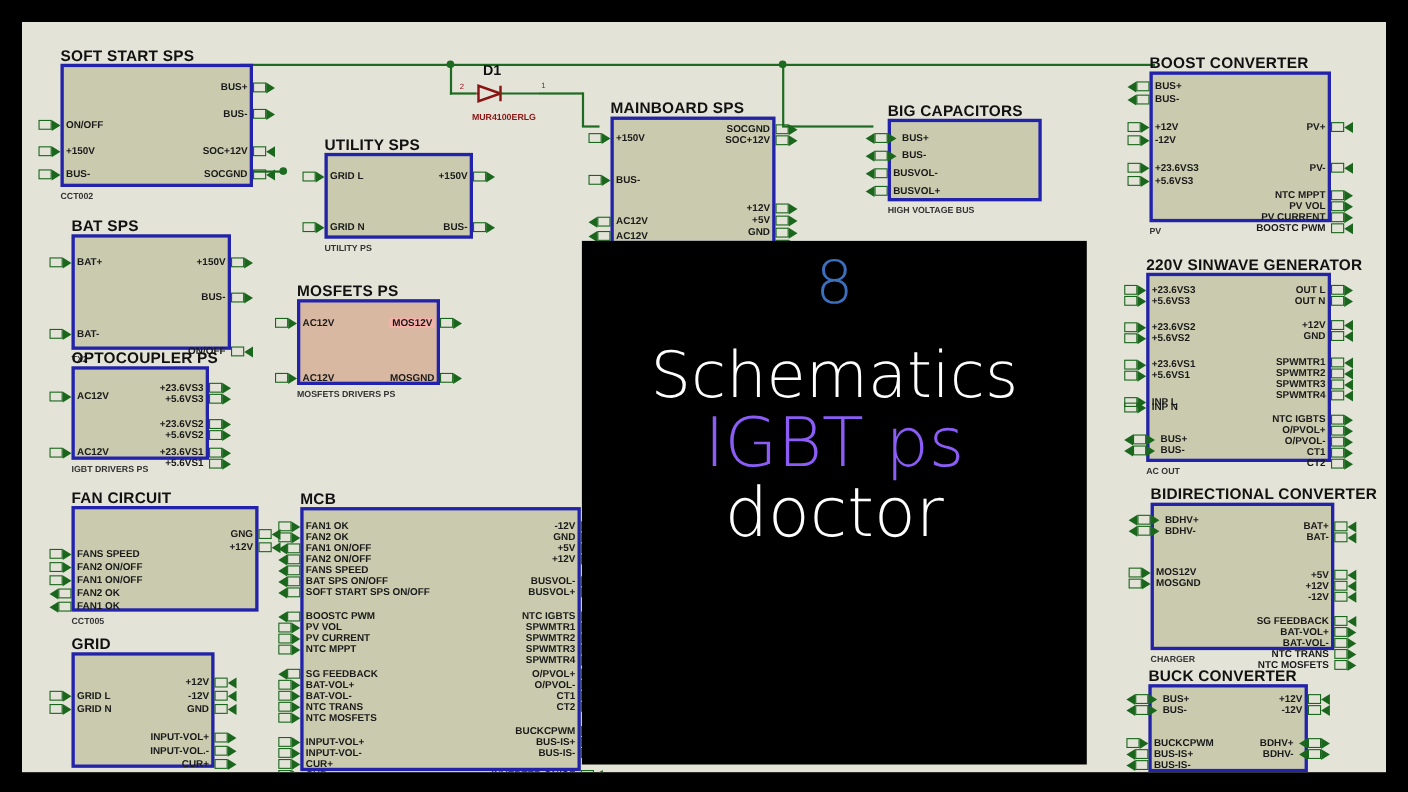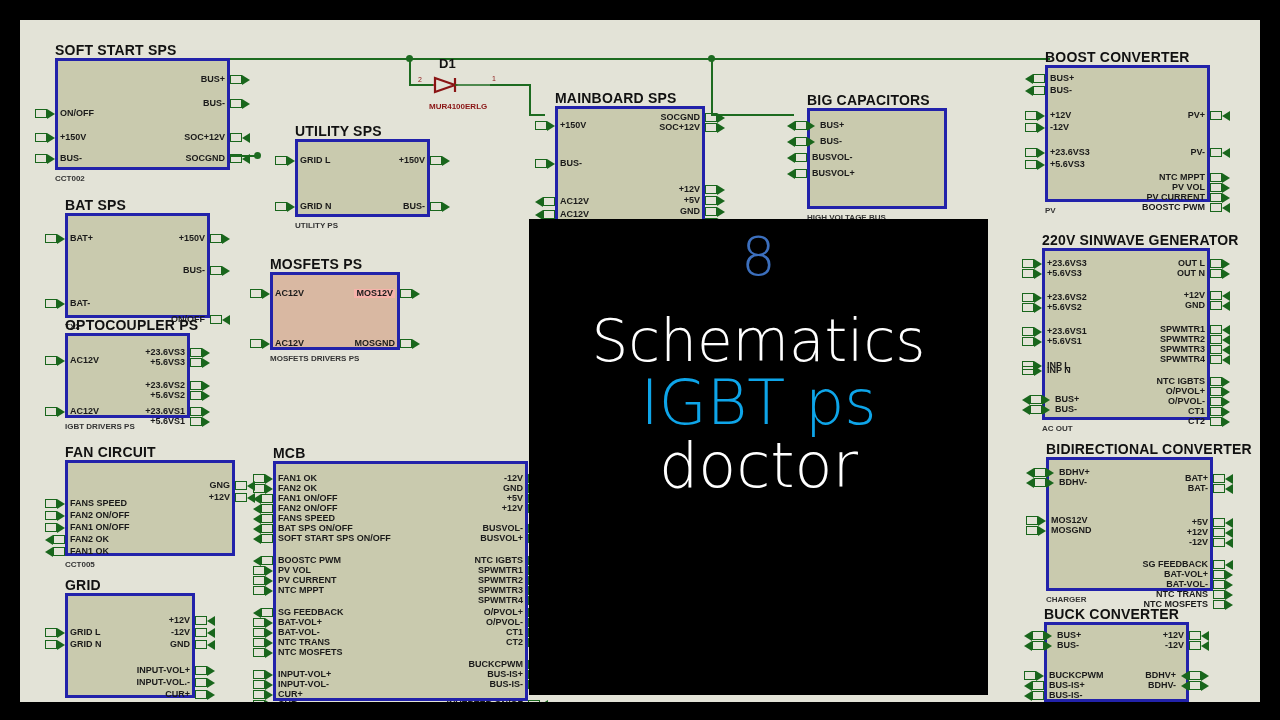--- a/index.html
+++ b/index.html
@@ -613,21 +613,21 @@
           <div class="arr r"></div>
           <div class="pinbox"></div>
           <span class="lbl">GND</span>
         </div>
         <div class="pin right" style="top: 111px;">
           <div class="arr r"></div>
           <div class="pinbox"></div>
           <span class="lbl">-12V</span>
         </div>
       </div>
-    <div class="blk" id="b-big-capacitors" style="left:787px;top:88px;width:140px;height:101px;">
+    <div class="blk" id="b-big-capacitors" style="left:787px;top:88px;width:140px;height:75px;">
         <div class="blk-body"></div>
         <div class="blk-title">BIG CAPACITORS</div>
         <div class="blk-ref">HIGH VOLTAGE BUS</div>
         <div class="pin left" style="top: 12px;">
           <div class="arr l"></div>
           <div class="pinbox"></div>
           <div class="arr r"></div>
           <span class="lbl">BUS+</span>
         </div>
         <div class="pin left" style="top: 28px;">
@@ -963,16 +963,16 @@
           <div class="arr l"></div>
           <span class="lbl">BDHV-</span>
         </div>
       </div>
 
   </div>
 
   <div id="overlay">
     <div class="ov-line ov-1" style="color: rgb(60, 111, 189);">8</div>
     <div class="ov-line ov-2" style="color: rgb(255, 255, 255);">Schematics</div>
-    <div class="ov-line ov-3" style="color: #0ea5e9;">IGBT ps</div>
+    <div class="ov-line ov-3" style="color: #8b5cf6;">IGBT ps</div>
     <div class="ov-line ov-5" style="color: rgb(255, 255, 255);">doctor</div>
   </div>
 </div>
 
 </body></html>

